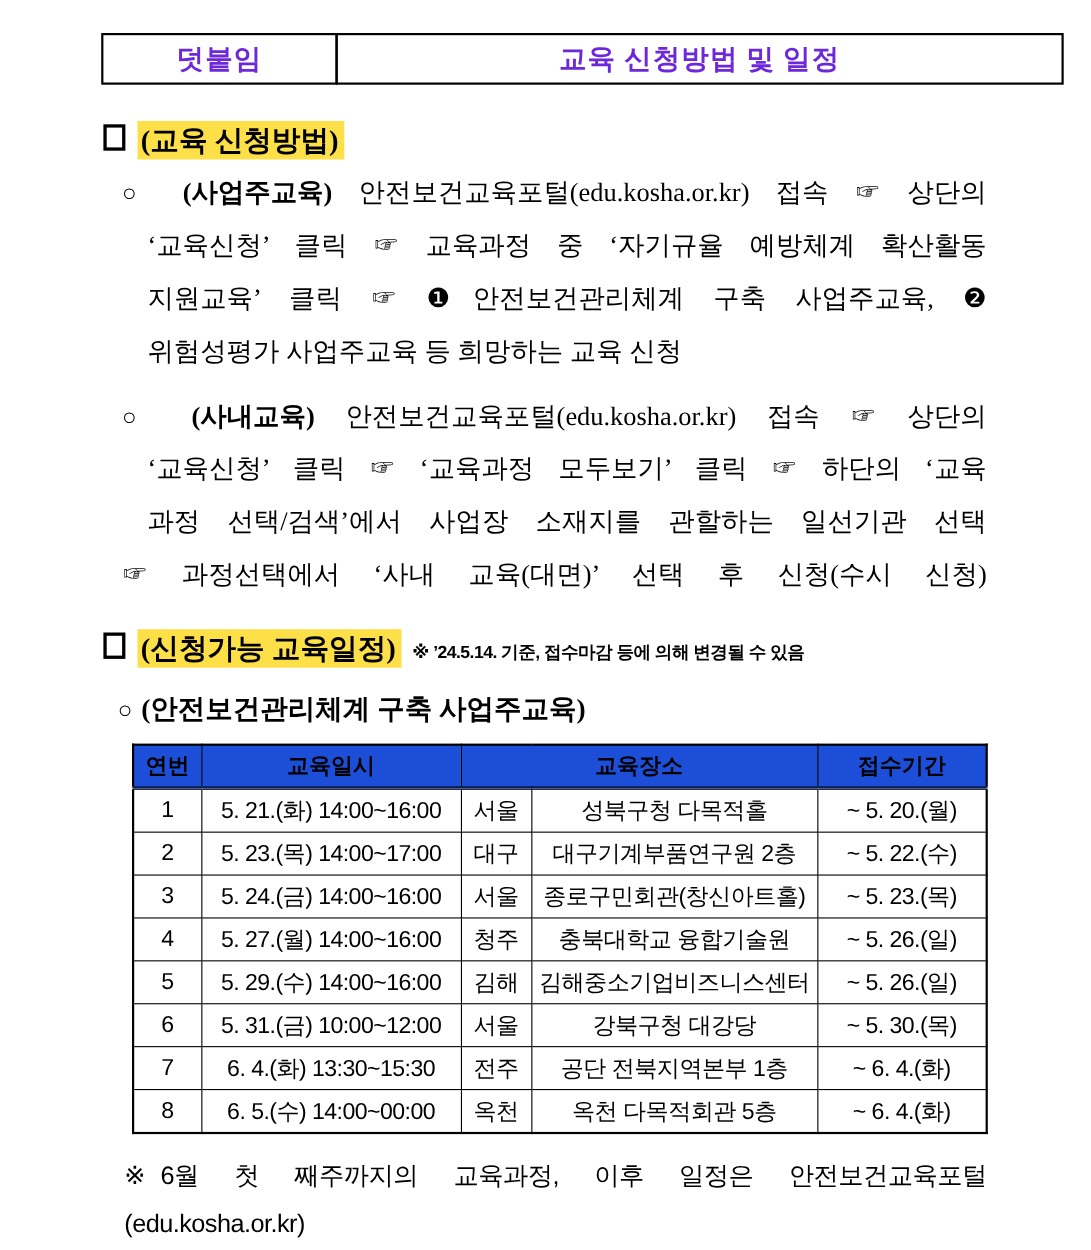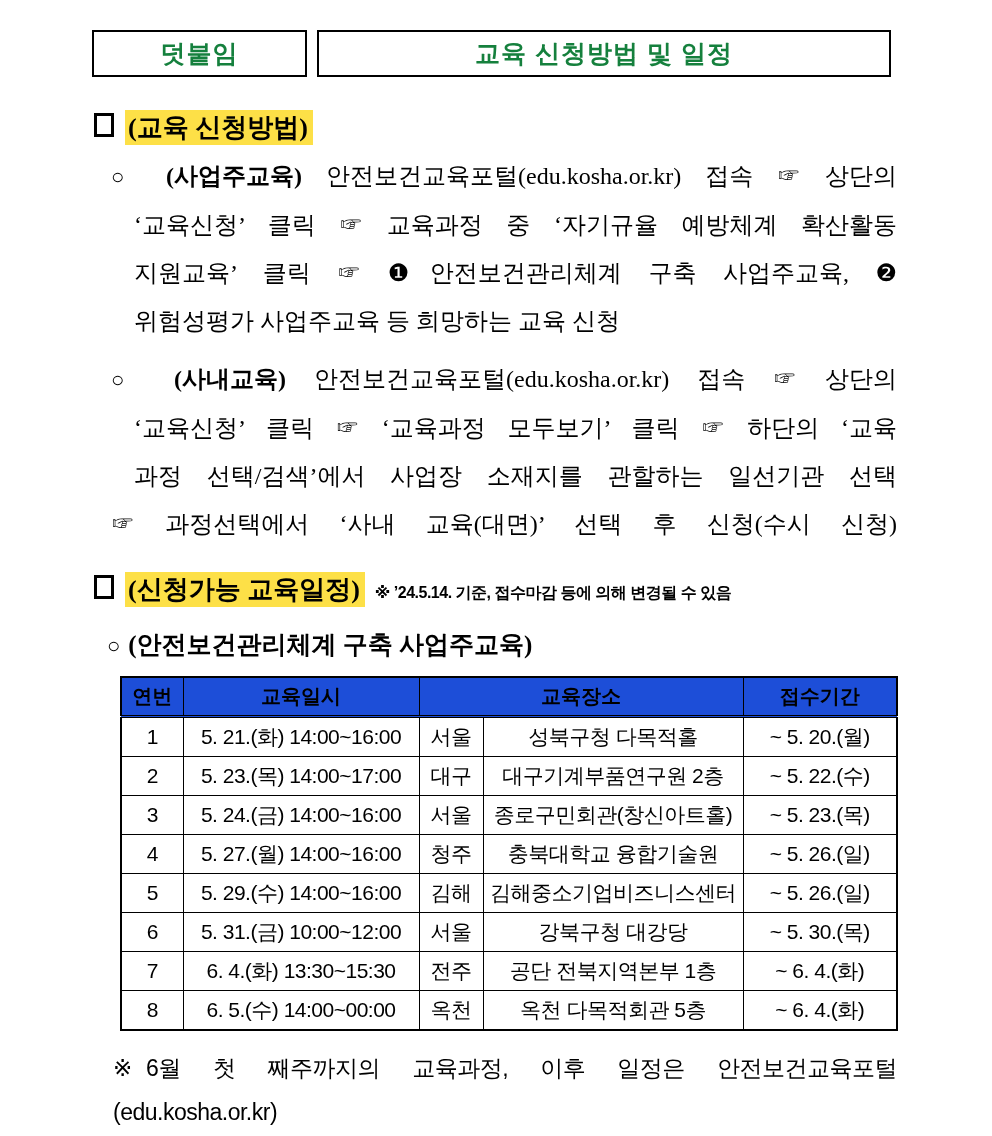--- a/index.html
+++ b/index.html
@@ -6,25 +6,25 @@
   .page {
     position:relative; width:992px; height:1136px; background:#ffffff;
     color:#000; font-family:"Liberation Serif","DejaVu Serif",serif;
     overflow:hidden;
   }
 
   
   .tbox {
     position:absolute; top:30px; height:47px; box-sizing:border-box;
     border:2px solid #000; display:flex; align-items:center; justify-content:center;
-    font-family:Liberation Sans, sans-serif;
-    font-weight:bold; font-size:25px; color:#15803d; letter-spacing:1px;
+    font-family:Liberation Serif, serif;
+    font-weight:bold; font-size:25px; color:#6d28d9; letter-spacing:1px;
   }
   .tbox-left  { left:92px;  width:215px; }
-  .tbox-right { left:317px; width:574px; }
+  .tbox-right { left:305px; width:662px; }
 
   
   .h { position:absolute; left:94px; font-size:26px; font-weight:bold; white-space:nowrap; }
   .h1 { top:110px; }
   .h2 { top:572px; }
   .sq {
     display:inline-block; width:14px; height:18px; border:3.5px solid #000;
     margin-right:11px; vertical-align:-1px;
   }
   .hl { background:#fde047; padding:3px 5px 3px 3px; }

